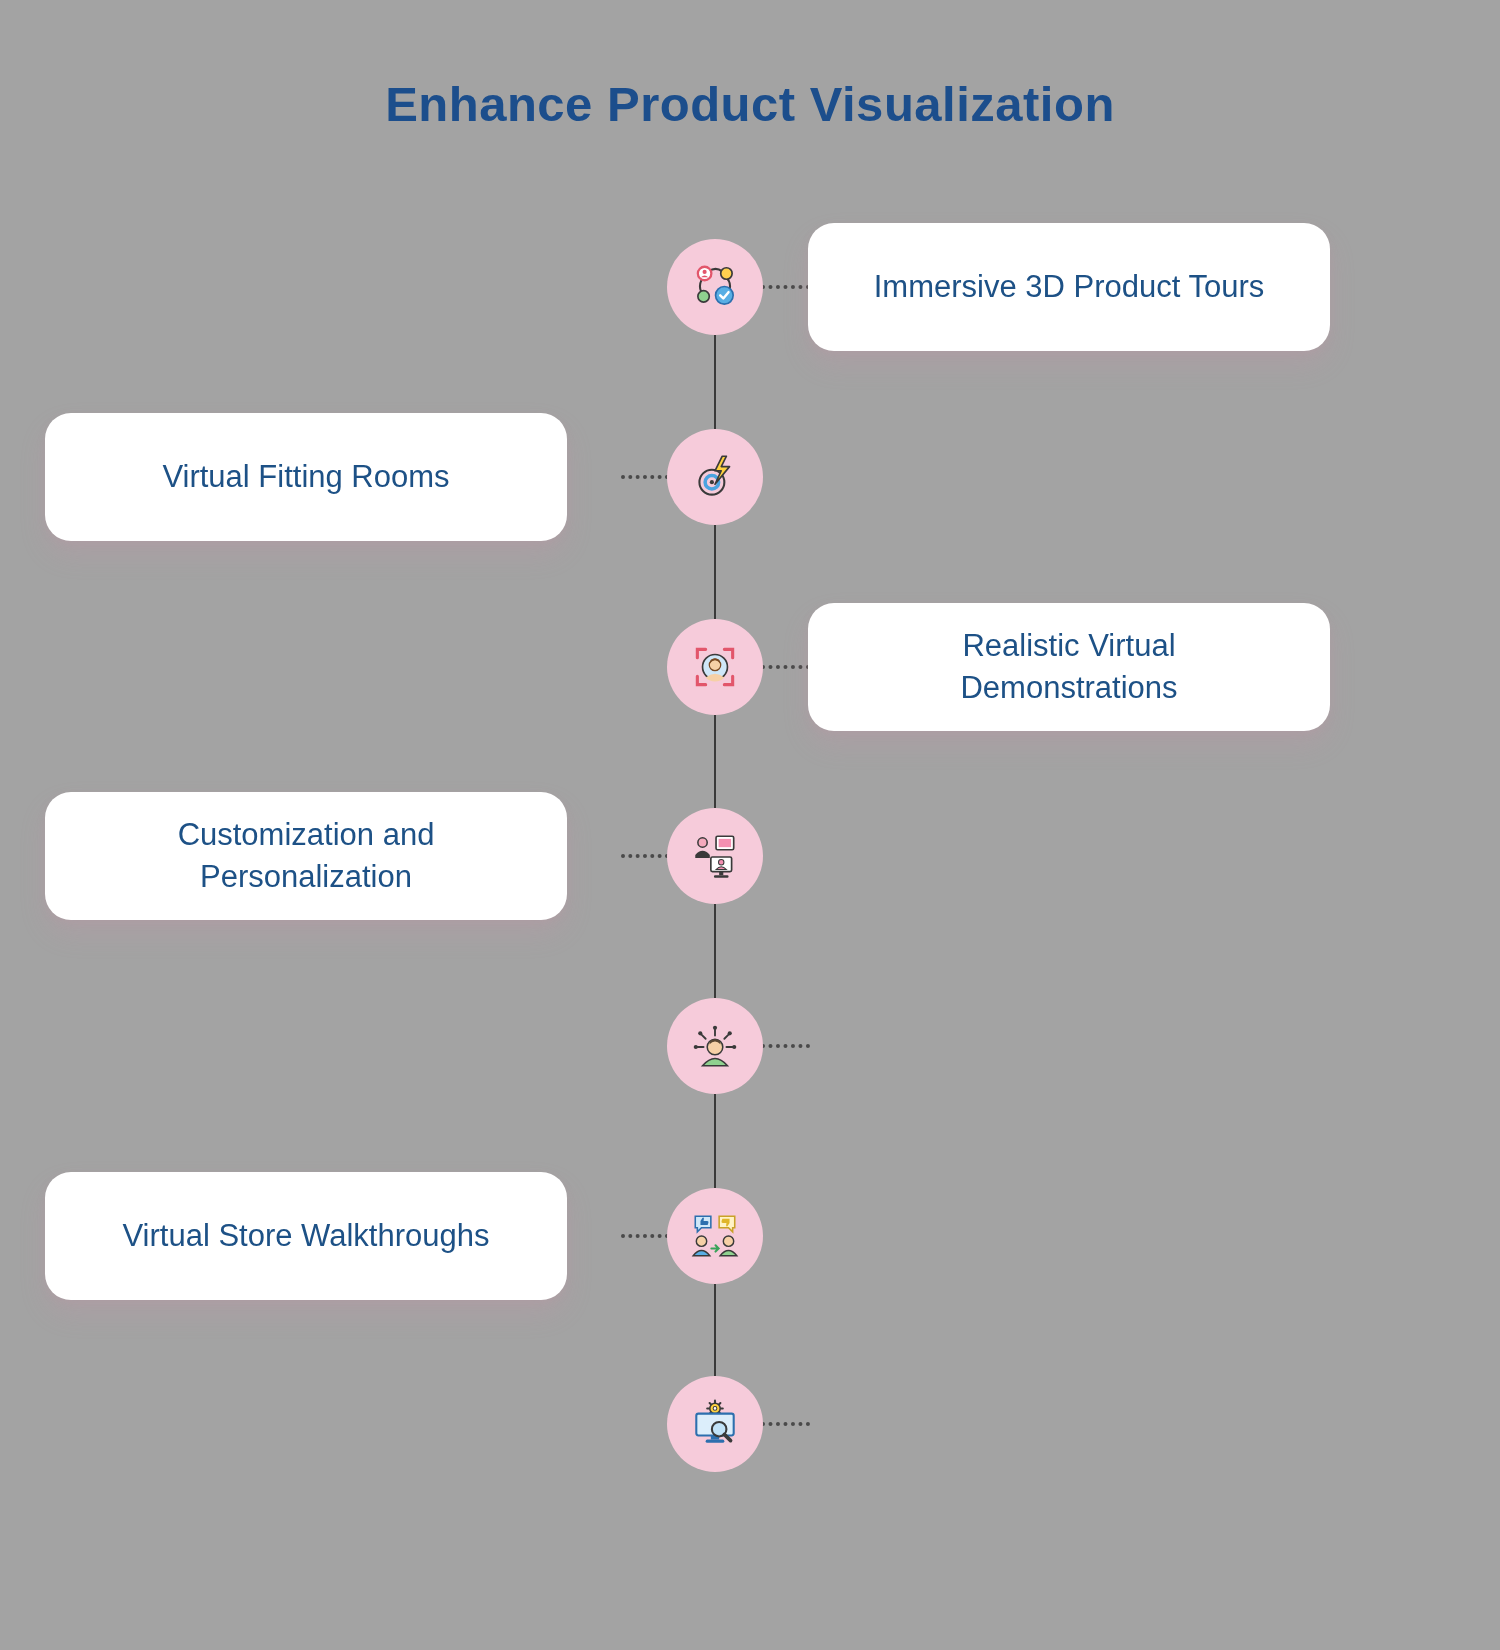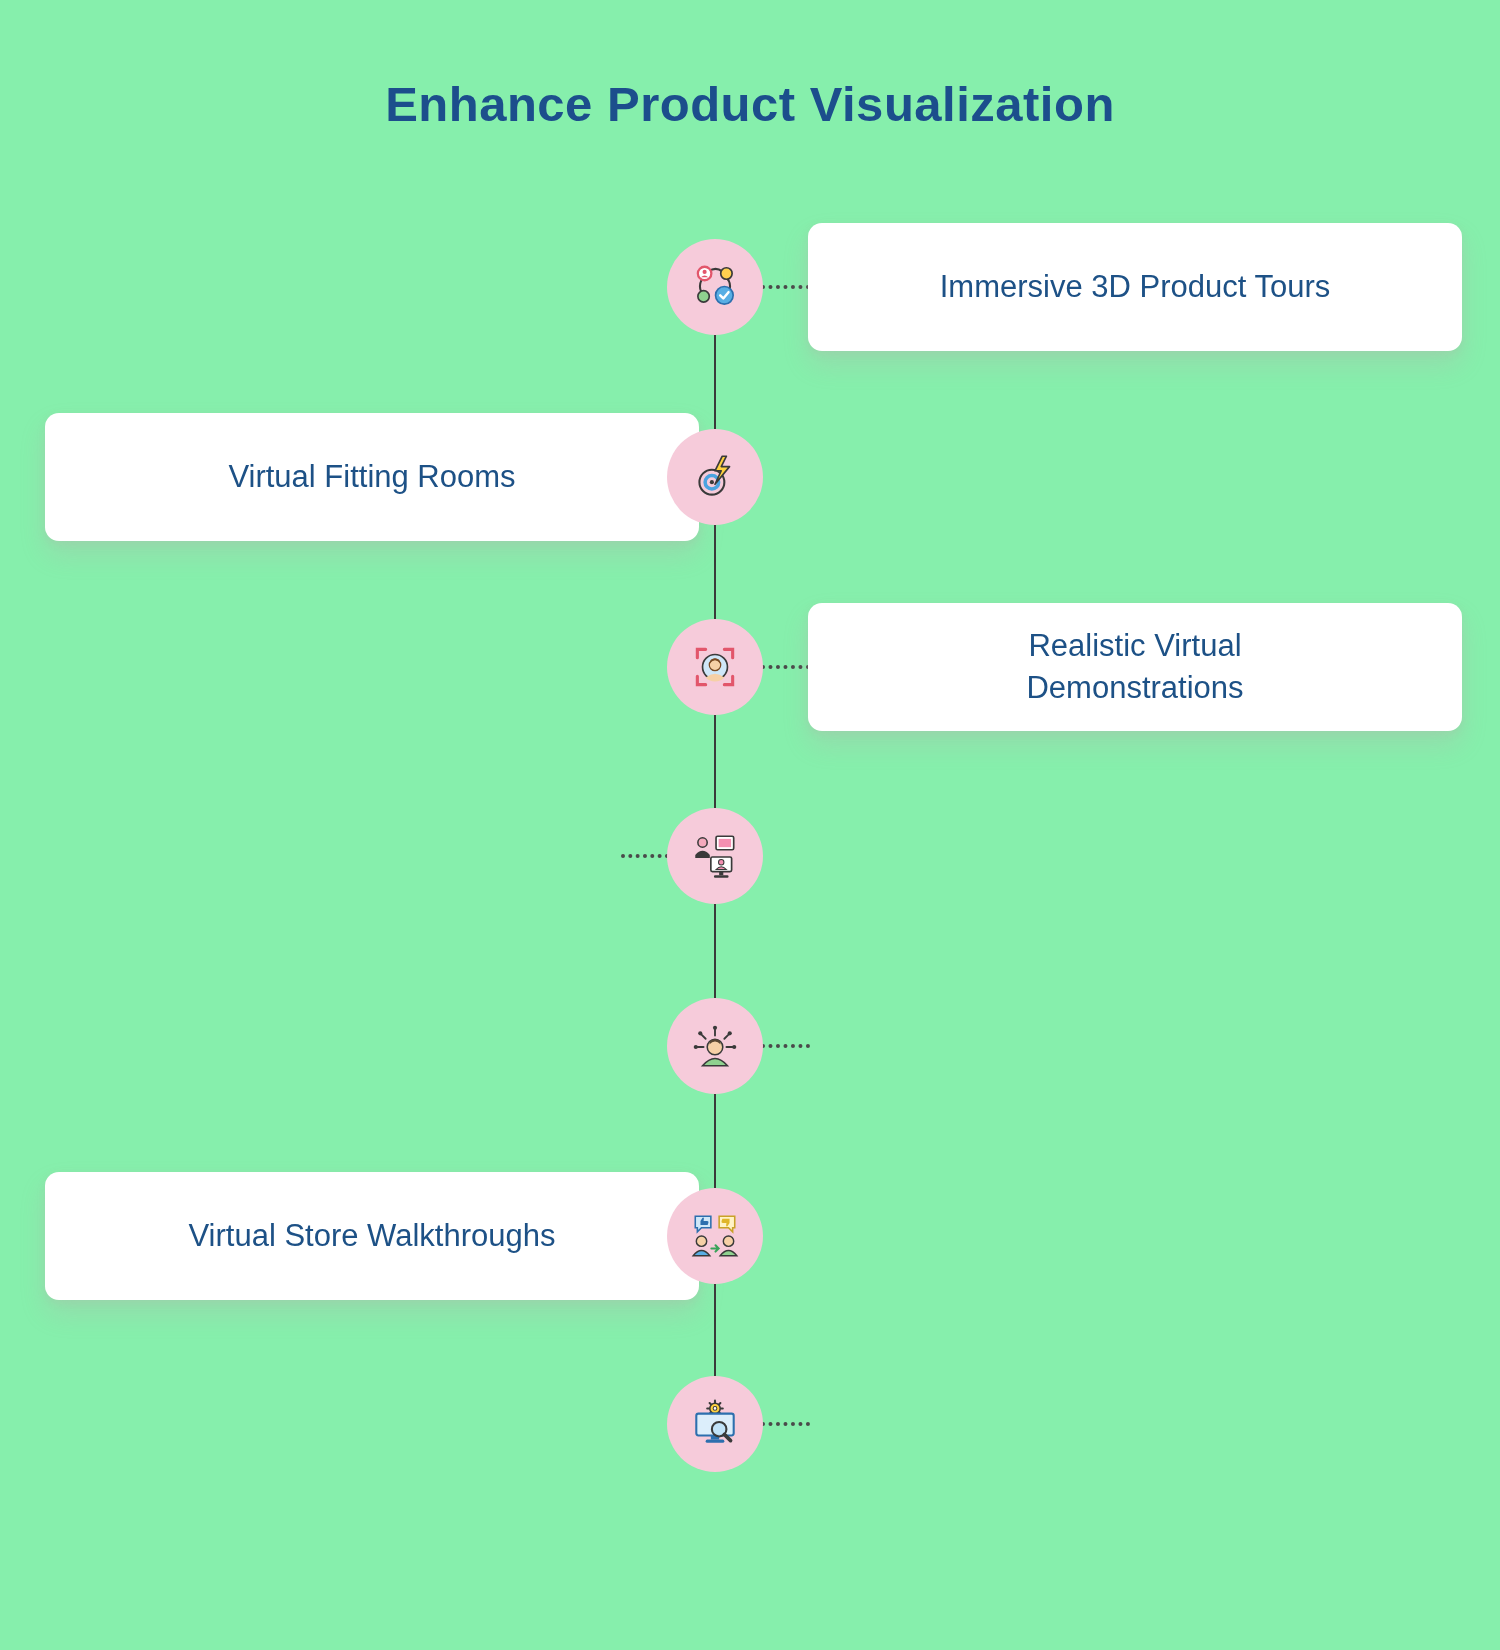--- a/index.html
+++ b/index.html
@@ -4,21 +4,21 @@
 <style>
   html, body { margin: 0; padding: 0; }
   body {
     font-family: "Liberation Sans", sans-serif;
     background: #fce8f0;
   }
   .canvas {
     position: relative;
     width: 1500px;
     height: 1650px;
-    background: #86efac;
+    background: #a3a3a3;
     overflow: hidden;
   }
   .title {
     position: absolute;
     top: 76px;
     left: 0;
     width: 100%;
     margin: 0;
     text-align: center;
     font-size: 49px;
@@ -41,24 +41,24 @@
     height: 96px;
     border-radius: 50%;
     background: #f6cbda;
     display: flex;
     align-items: center;
     justify-content: center;
     z-index: 2;
   }
   .card {
     position: absolute;
-    width: 654px;
+    width: 522px;
     height: 128px;
     background: #ffffff;
-    border-radius: 14px;
+    border-radius: 26px;
     box-shadow: 0 14px 26px rgba(205,145,168,0.20), 0 3px 8px rgba(205,145,168,0.12);
     display: flex;
     align-items: center;
     justify-content: center;
     text-align: center;
     color: #1d5186;
     font-size: 31px;
     line-height: 1.35;
     box-sizing: border-box;
     padding: 8px 24px;
@@ -129,20 +129,23 @@
         <path d="M17 43 H9 V35"></path>
       </g>
       <circle cx="26" cy="26" r="12" fill="#cfe7f8" stroke="#3a3a3a" stroke-width="1.6"></circle>
       <circle cx="26" cy="24" r="5.5" fill="#f6d0a6" stroke="#7a4a22" stroke-width="1.2"></circle>
       <path d="M20.5 23 q5.5 -7 11 0 l-1.5 -4 q-4 -3 -8 0 z" fill="#7a4a22"></path>
       <path d="M17 36 q9 -7 18 0 a12 12 0 0 1 -18 0 z" fill="#f6d0a6"></path>
     </svg>
   </div>
 
   <div class="connector to-left" style="top:854px"></div>
+  <div class="card left wrap" style="top:792px">
+    <span>Customization and Personalization</span>
+  </div>
   <div class="node" style="top:808px">
     <svg viewBox="0 0 52 52" width="54" height="54">
       <circle cx="14" cy="13" r="4.5" fill="#f3a9bc" stroke="#3a3a3a" stroke-width="1.5"></circle>
       <path d="M7 25 q7 -8 14 0 v3 H7 z" fill="#3a3a3a"></path>
       <rect x="27" y="7" width="17" height="13" rx="1.5" fill="#ffffff" stroke="#3a3a3a" stroke-width="1.6"></rect>
       <rect x="29.5" y="9.5" width="12" height="8" fill="#f48fb1"></rect>
       <rect x="22" y="27" width="20" height="14" rx="1.5" fill="#ffffff" stroke="#3a3a3a" stroke-width="1.6"></rect>
       <circle cx="32" cy="32" r="2.6" fill="#f48fb1" stroke="#3a3a3a" stroke-width="1"></circle>
       <path d="M27 39 q5 -5.5 10 0 z" fill="#f48fb1" stroke="#3a3a3a" stroke-width="1"></path>
       <rect x="30" y="41" width="4" height="3.5" fill="#3a3a3a"></rect>

